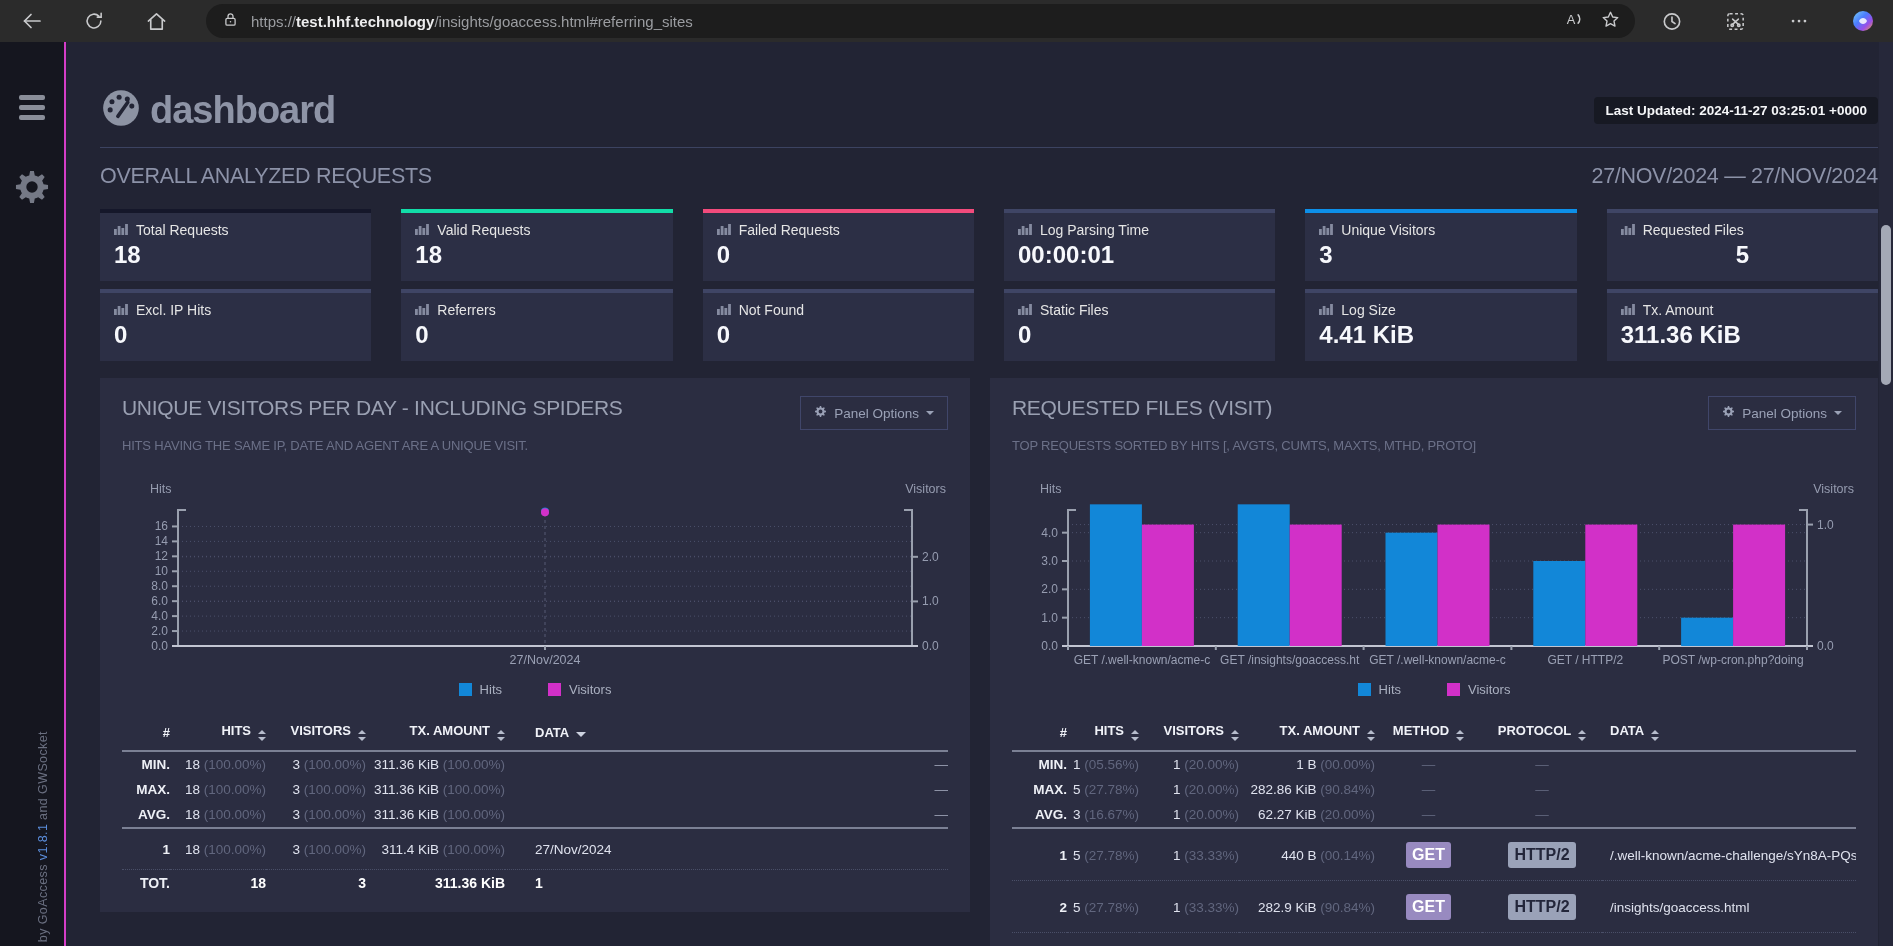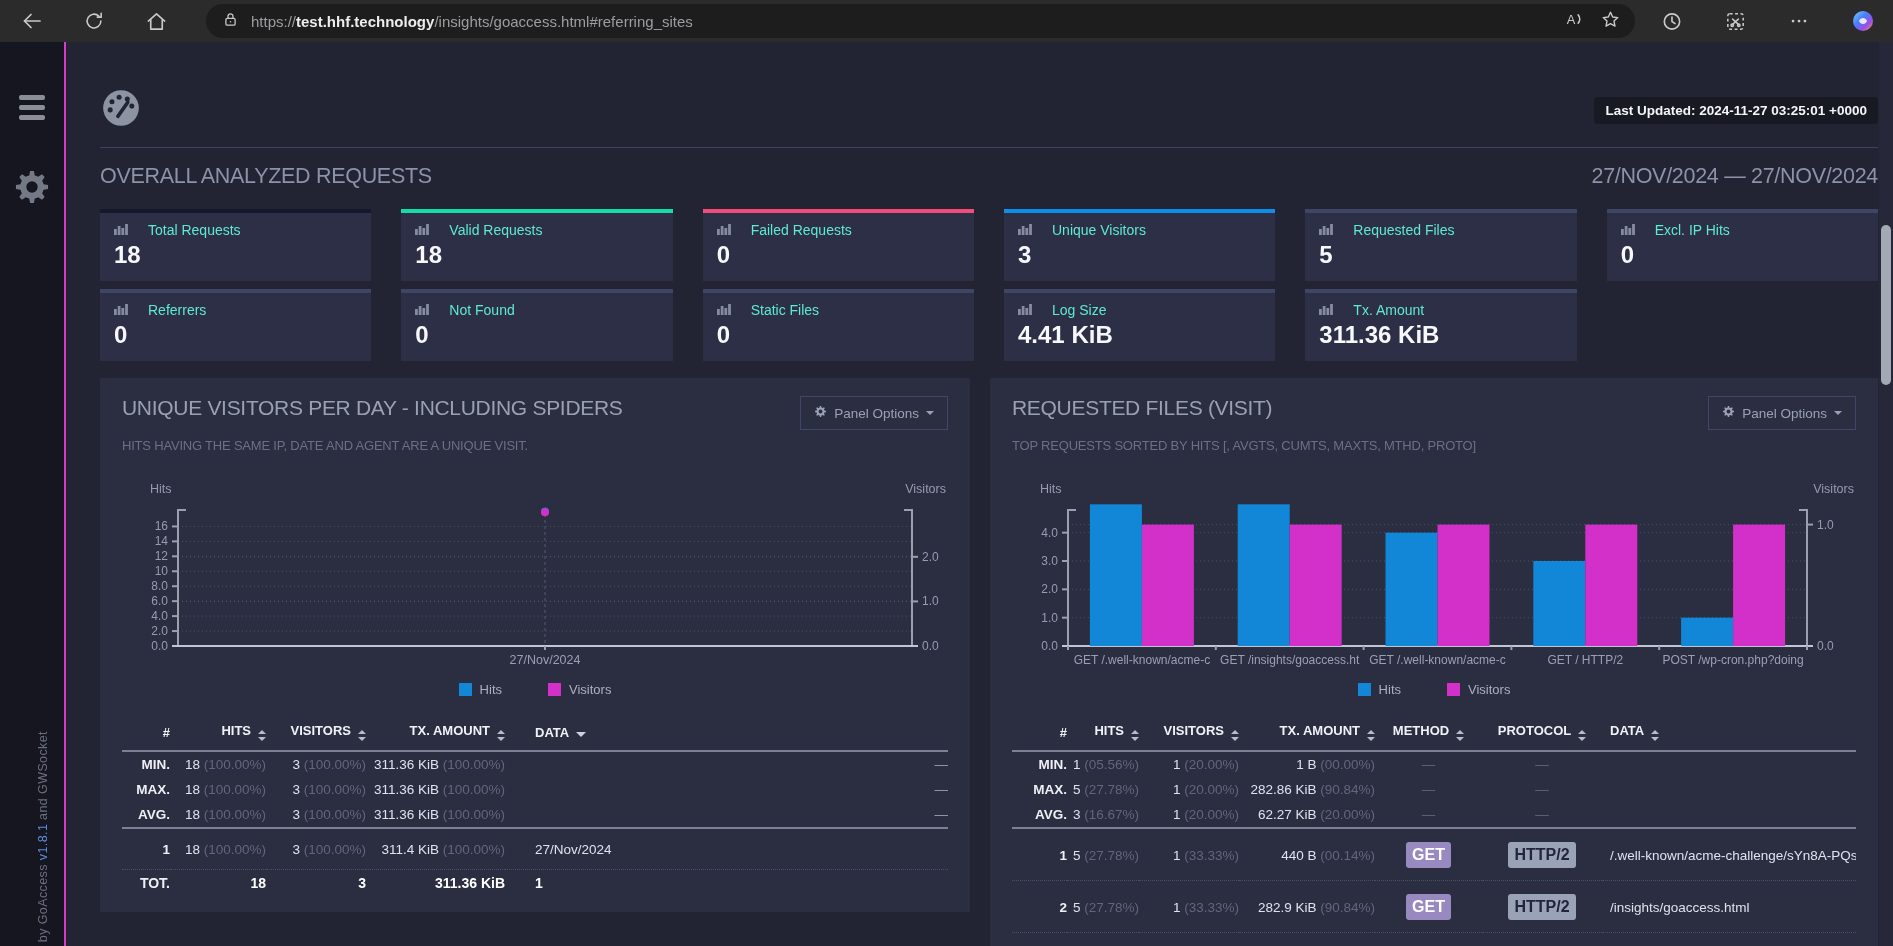--- a/index.html
+++ b/index.html
@@ -38,21 +38,21 @@
   .apptitle { font-size:38px; font-weight:bold; color:#8e94a6; letter-spacing:-1px; }
   .lastupd { background:#171923; color:#f5f6f8; font-weight:bold; font-size:13.5px;
     padding:6px 11px; border-radius:4px; }
   .rule { border:none; border-top:1px solid #3c4361; margin-top:13px; }
 
   
   .ovhead { margin-top:16px; display:flex; justify-content:space-between; align-items:baseline; }
   .ovtitle, .daterange { font-size:21.5px; color:#8c92a8; letter-spacing:-.3px; }
   .cards { margin-top:20px; display:grid; grid-template-columns:repeat(6,1fr); gap:8px 30px; }
   .card { background:#2c2f45; border-top:4px solid #3f4565; height:72px; padding:9px 14px 10px; }
-  .card-label { display:flex; align-items:center; gap:20px; font-size:14px; color:#5eead4; white-space:nowrap; }
+  .card-label { display:flex; align-items:center; gap:8px; font-size:14px; color:#e5e5e5; white-space:nowrap; }
   .card-value { font-size:24px; font-weight:bold; color:#f7f8fc; margin-top:3px; }
 
   
   .panels { margin-top:17px; display:flex; gap:20px; align-items:flex-start; }
   .panel { background:#2b2d41; padding:18px 22px 16px; }
   .panel.p0 { width:870px; } .panel.p1 { width:888px; }
   .phead { display:flex; justify-content:space-between; align-items:flex-start; }
   .ptitle { font-size:21px; color:#9aa0b2; letter-spacing:-.3px; }
   .psub { font-size:13px; color:#6b7088; margin-top:18px; letter-spacing:-.2px; }
   .popt { display:flex; align-items:center; gap:7px; background:transparent; border:1px solid #40466a;
@@ -203,20 +203,21 @@
       <div class="logoline">
         <span><svg width="42" height="42" viewBox="0 0 40 40">
               <circle cx="20" cy="20" r="17" fill="#8d93a3"></circle>
               <circle cx="9.7" cy="21.8" r="2.4" fill="#222434"></circle>
               <circle cx="11.4" cy="14" r="2.4" fill="#222434"></circle>
               <circle cx="18.2" cy="9.7" r="2.4" fill="#222434"></circle>
               <circle cx="26" cy="11.4" r="2.4" fill="#222434"></circle>
               <circle cx="30.3" cy="18.2" r="2.4" fill="#222434"></circle>
               <line x1="17" y1="28" x2="26.5" y2="14.5" stroke="#222434" stroke-width="3.4" stroke-linecap="round"></line>
             </svg></span>
+        <h1 class="apptitle">dashboard</h1>
       </div>
       <div class="lastupd">Last Updated: 2024-11-27 03:25:01 +0000</div>
     </div>
     <hr class="rule">
 
     <div class="ovhead">
       <div class="ovtitle">OVERALL ANALYZED REQUESTS</div>
       <div class="daterange">27/NOV/2024 — 27/NOV/2024</div>
     </div>
 
@@ -250,33 +251,45 @@
             <span><svg width="14" height="12" viewBox="0 0 14 12" fill="#858ba0">
                 <rect x="0" y="6" width="2.8" height="6"></rect>
                 <rect x="3.7" y="3" width="2.8" height="9"></rect>
                 <rect x="7.4" y="5" width="2.8" height="7"></rect>
                 <rect x="11.1" y="1" width="2.8" height="11"></rect>
               </svg></span>
             <span>Failed Requests</span>
           </div>
           <div class="card-value">0</div>
         </div>
+        <div class="card" style="border-top-color: rgb(63, 69, 101);">
+          <div class="card-label">
+            <span><svg width="14" height="12" viewBox="0 0 14 12" fill="#858ba0">
+                <rect x="0" y="6" width="2.8" height="6"></rect>
+                <rect x="3.7" y="3" width="2.8" height="9"></rect>
+                <rect x="7.4" y="5" width="2.8" height="7"></rect>
+                <rect x="11.1" y="1" width="2.8" height="11"></rect>
+              </svg></span>
+            <span>Log Parsing Time</span>
+          </div>
+          <div class="card-value">00:00:01</div>
+        </div>
         <div class="card" style="border-top-color: rgb(13, 143, 232);">
           <div class="card-label">
             <span><svg width="14" height="12" viewBox="0 0 14 12" fill="#858ba0">
                 <rect x="0" y="6" width="2.8" height="6"></rect>
                 <rect x="3.7" y="3" width="2.8" height="9"></rect>
                 <rect x="7.4" y="5" width="2.8" height="7"></rect>
                 <rect x="11.1" y="1" width="2.8" height="11"></rect>
               </svg></span>
             <span>Unique Visitors</span>
           </div>
           <div class="card-value">3</div>
         </div>
-        <div class="card" style="border-top-color: rgb(63, 69, 101);">
+        <div class="card" style="border-top-color: rgb(63, 69, 101); text-align: center;">
           <div class="card-label">
             <span><svg width="14" height="12" viewBox="0 0 14 12" fill="#858ba0">
                 <rect x="0" y="6" width="2.8" height="6"></rect>
                 <rect x="3.7" y="3" width="2.8" height="9"></rect>
                 <rect x="7.4" y="5" width="2.8" height="7"></rect>
                 <rect x="11.1" y="1" width="2.8" height="11"></rect>
               </svg></span>
             <span>Requested Files</span>
           </div>
           <div class="card-value">5</div>

